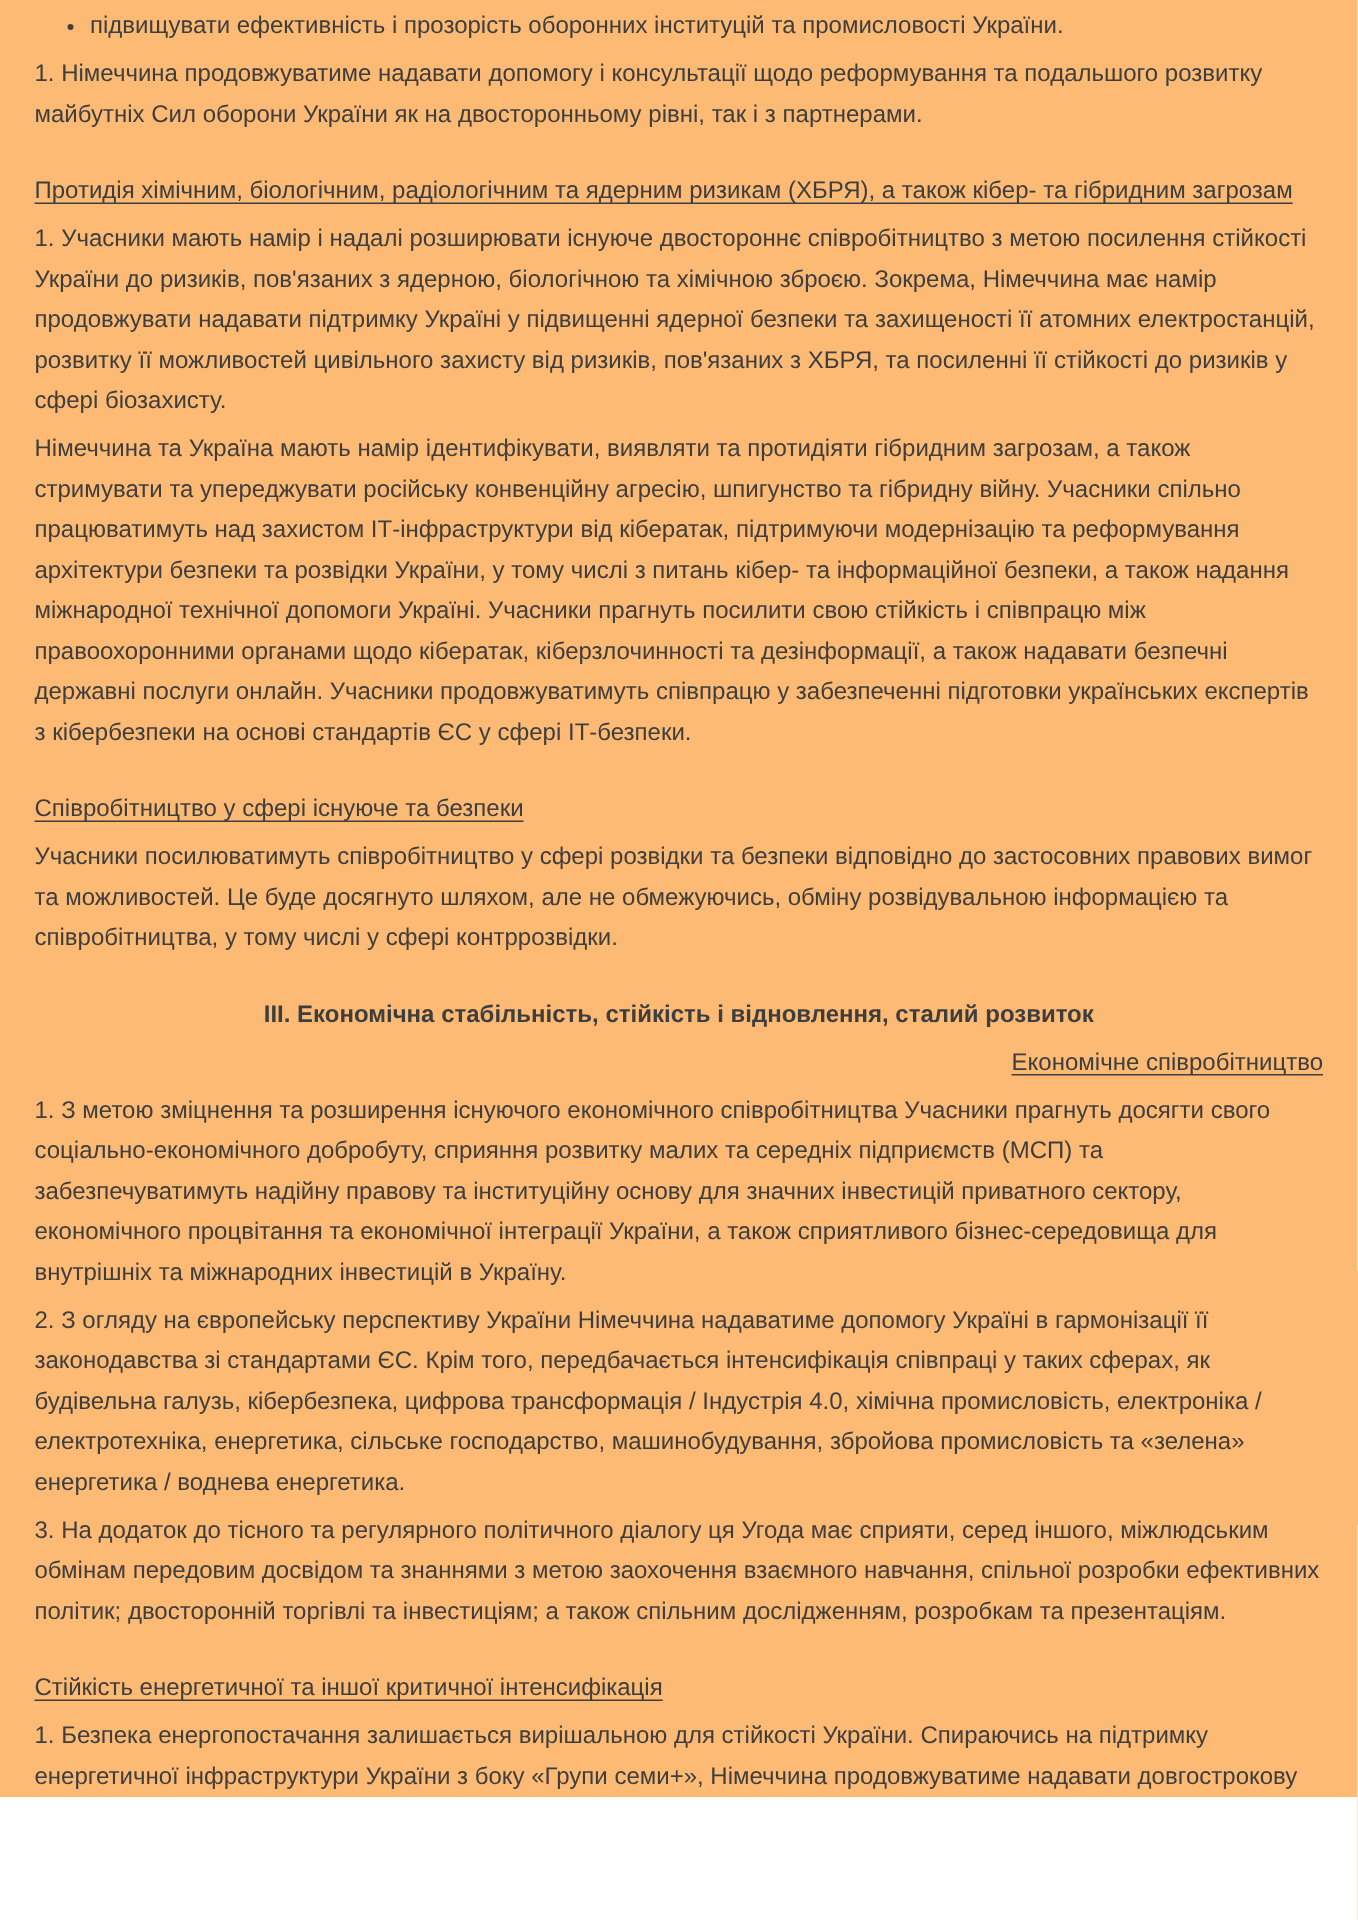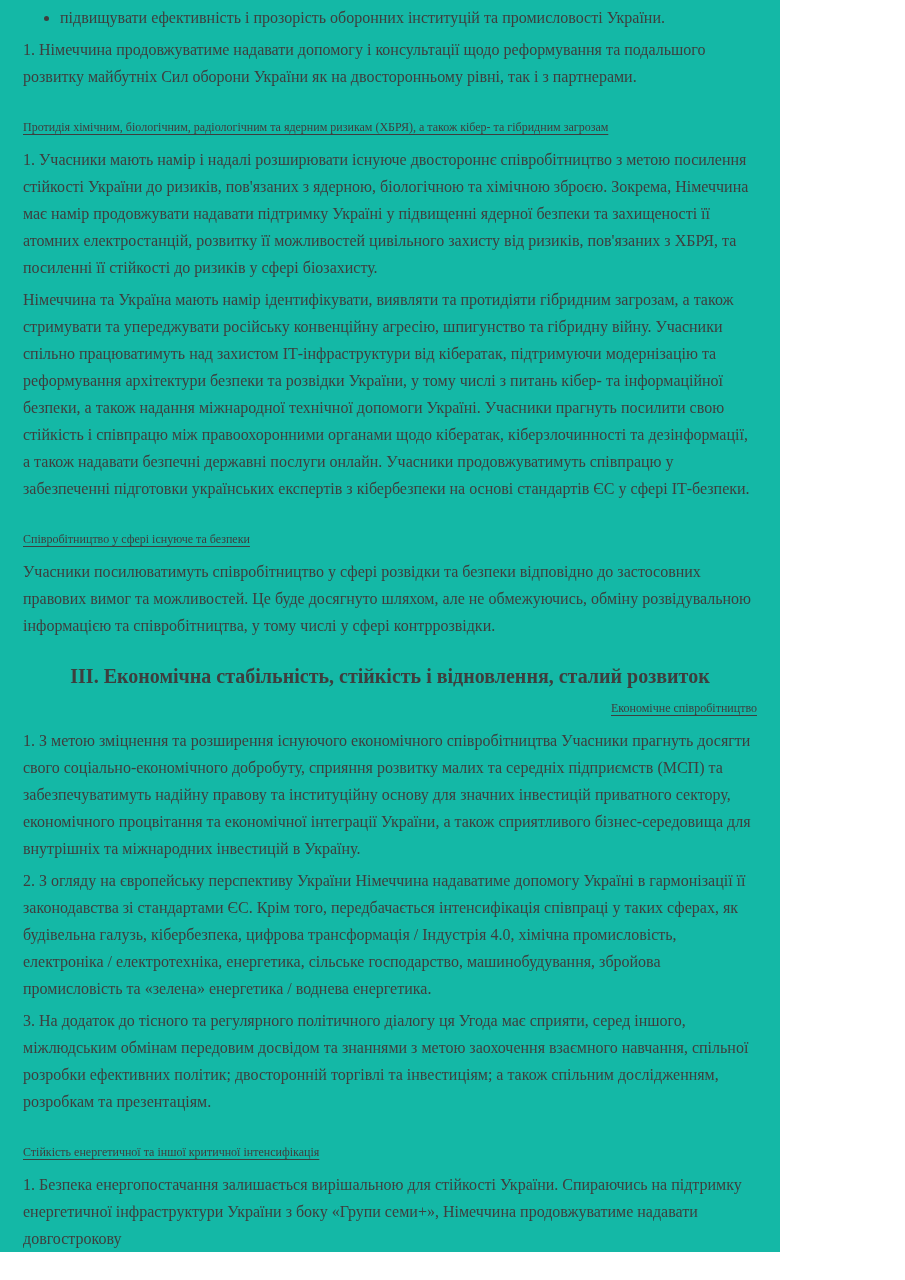--- a/index.html
+++ b/index.html
@@ -7,52 +7,52 @@
     padding: 0;
     background: #ffffff;
   }
   body {
     width: 905px;
     height: 1280px;
     overflow: hidden;
   }
   .page {
     box-sizing: border-box;
-    width: 780px;
+    width: 905px;
     padding: 4px 23px 0 23px;
-    font-family: Liberation Serif, serif;
+    font-family: Liberation Sans, sans-serif;
     font-size: 16px;
     line-height: 27px;
     color: #3e3e3e;
-    background: #14b8a6;
+    background: #fdba74;
   }
   .page p {
     margin: 5px 0;
   }
   ul.bullets {
     margin: 0;
     padding: 0 0 0 37px;
     list-style: disc outside;
   }
   ul.bullets li {
     margin: 0;
   }
   .h-underlined {
-    font-size: 12px;
+    font-size: 16px;
     font-weight: 400;
     text-decoration: underline;
     text-underline-offset: 3px;
     margin: 24px 0 5px 0;
   }
   .h-underlined.tight {
     margin-top: 5px;
     text-align: right;
   }
   .h-center {
-    font-size: 20px;
+    font-size: 16px;
     font-weight: 700;
     text-align: center;
     margin: 24px 0 5px 0;
   }
 </style>
 </head>
 <body>
 
 <main class="page">
 

